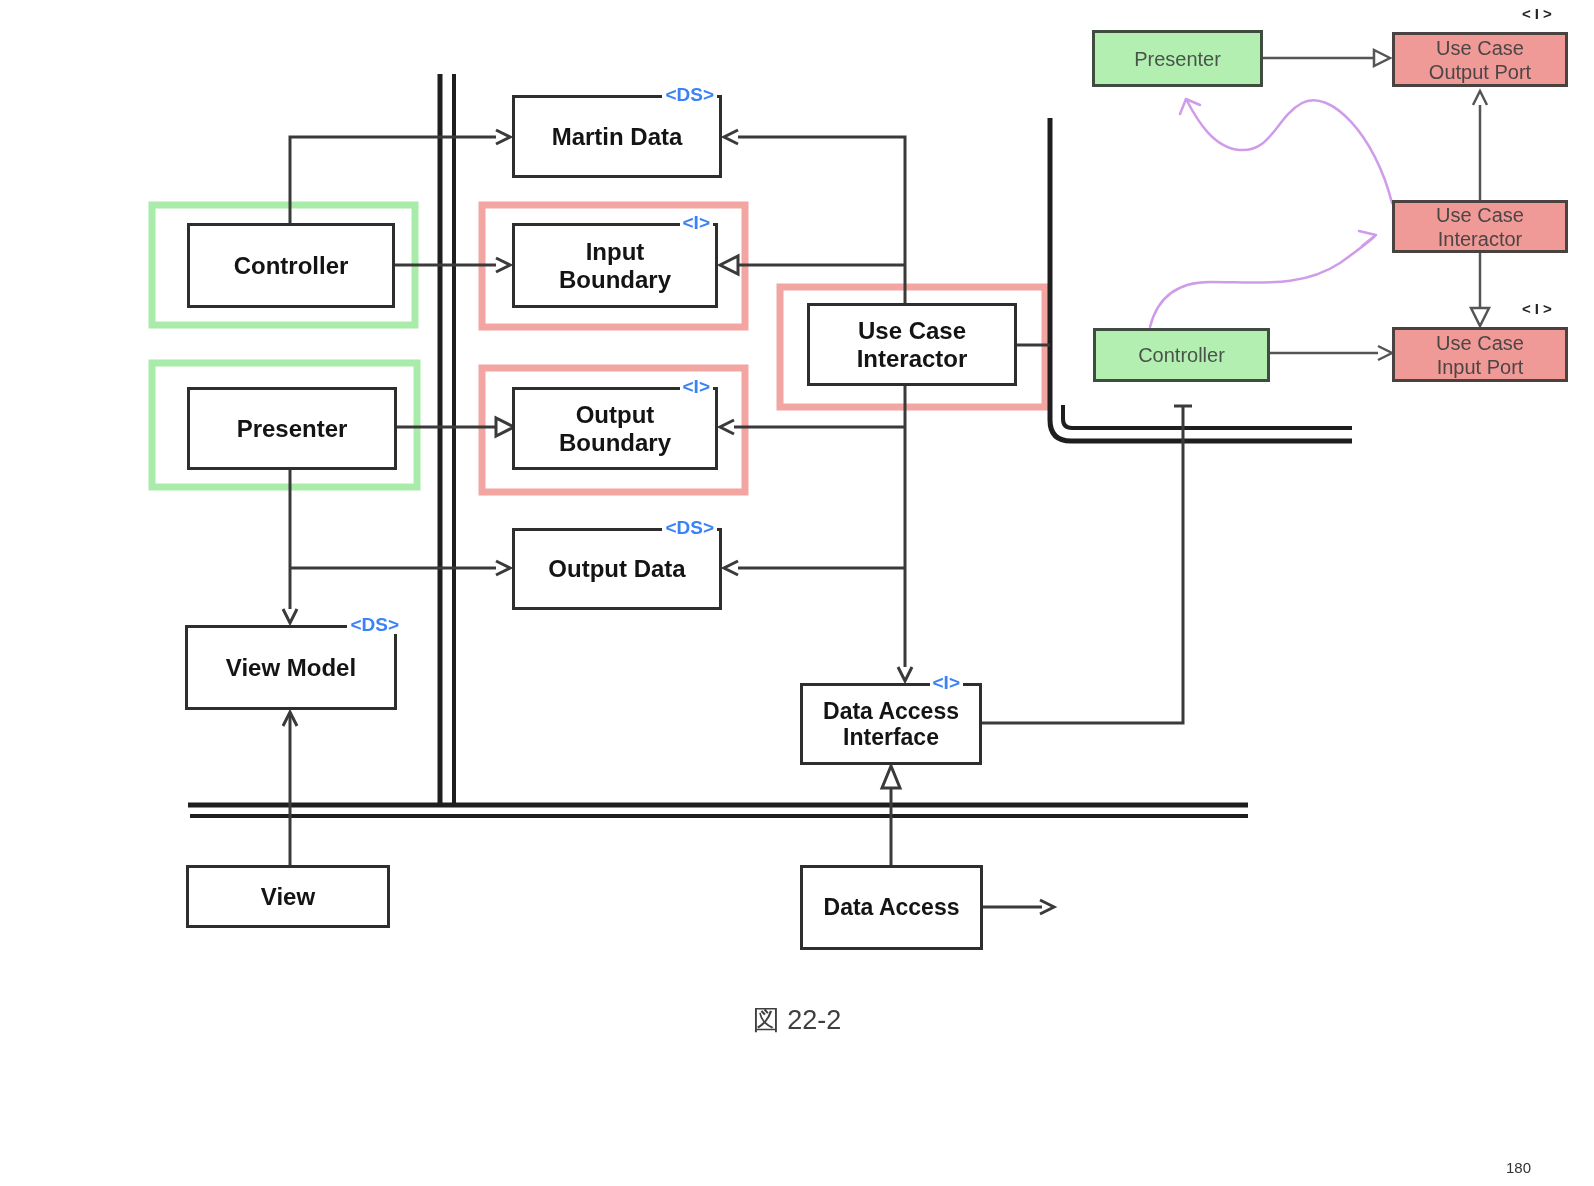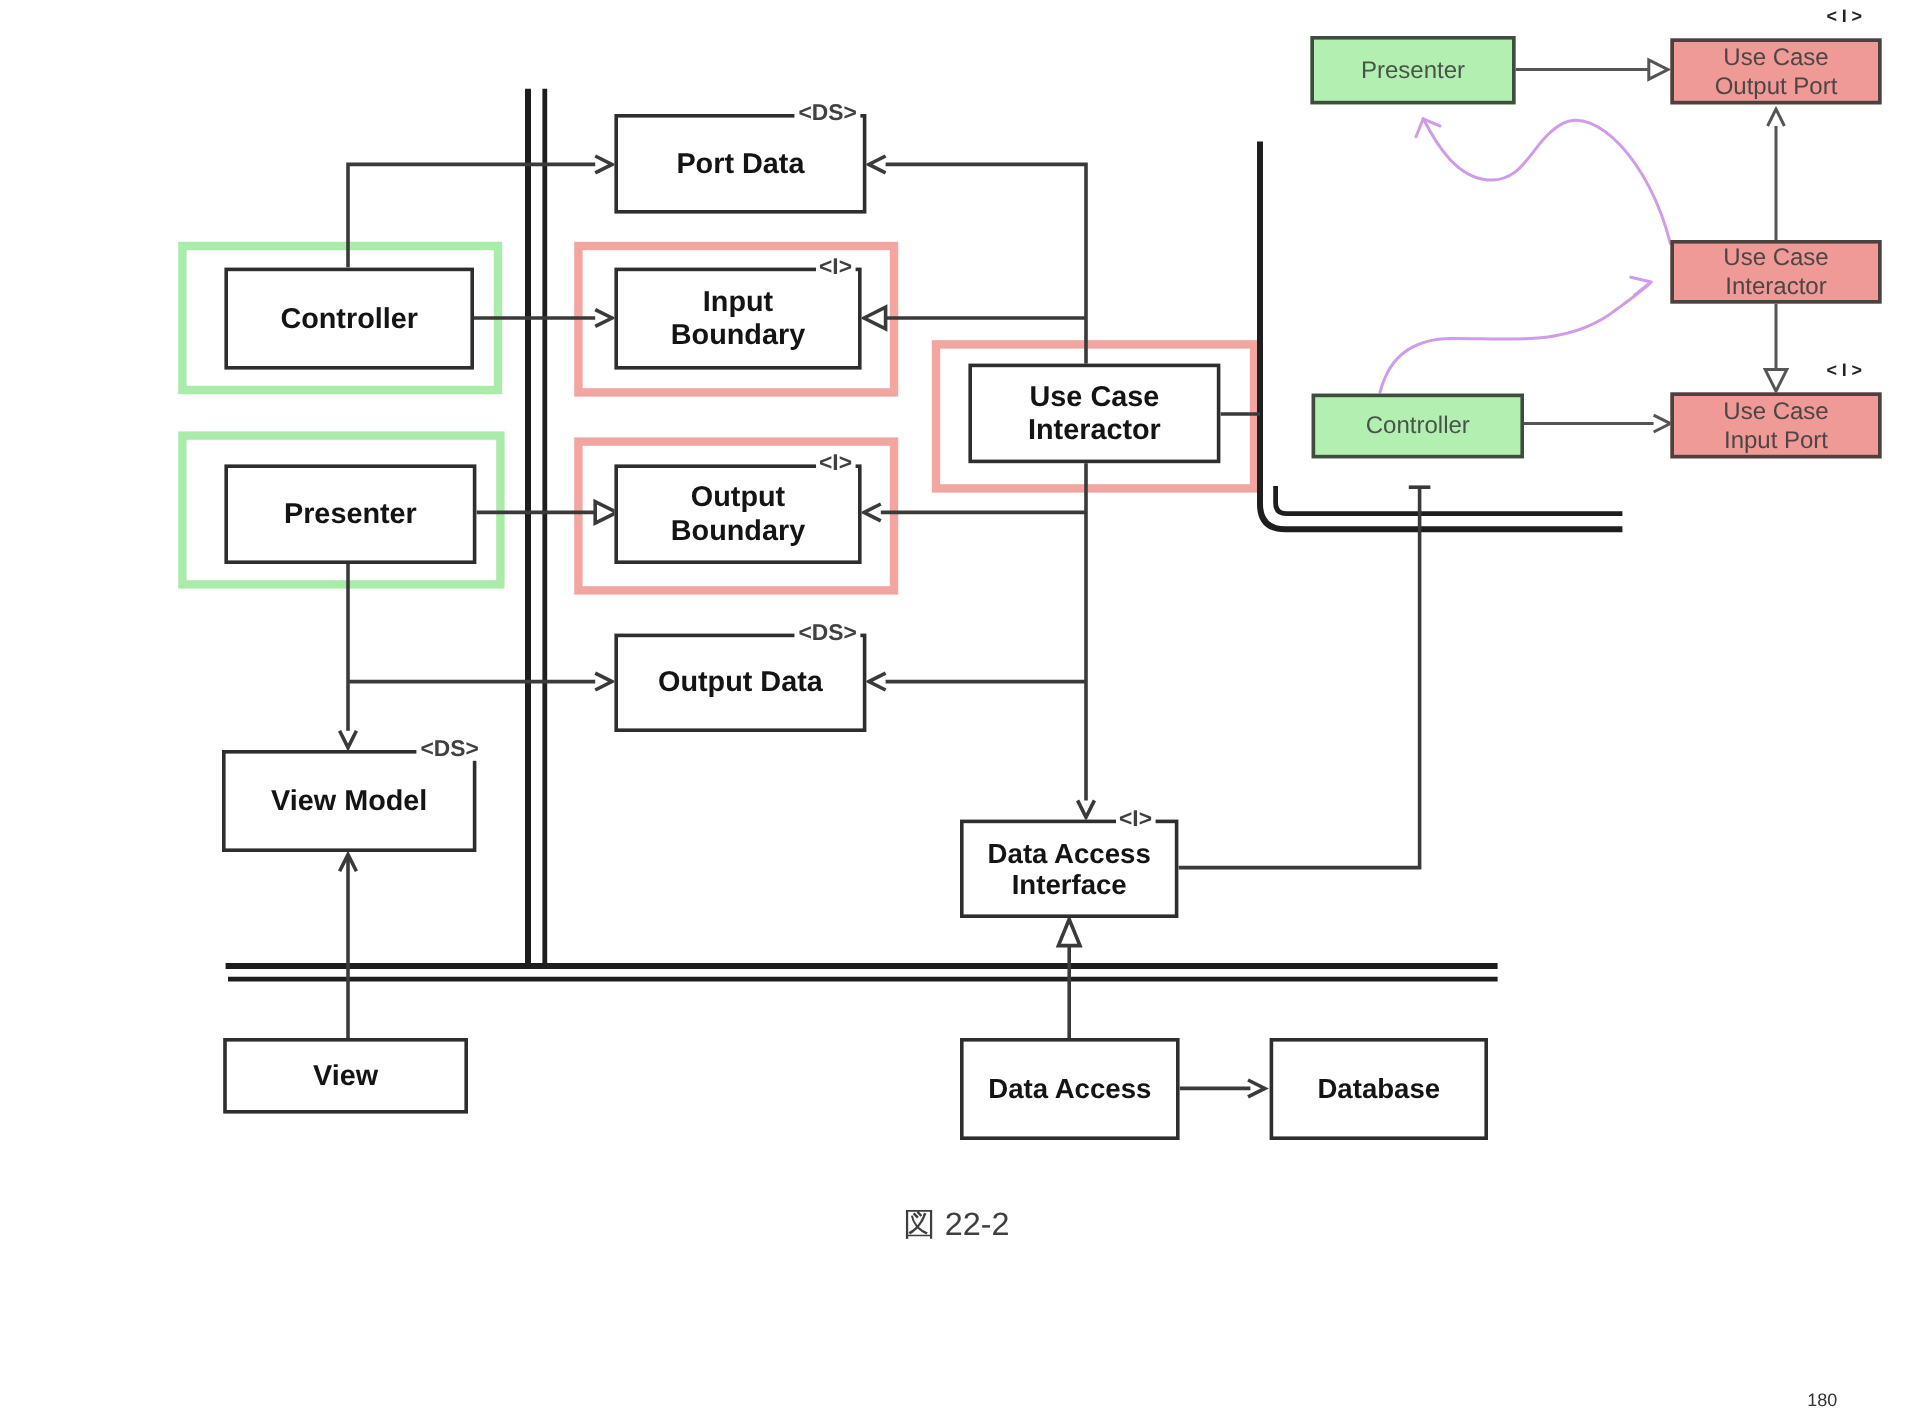--- a/index.html
+++ b/index.html
@@ -9,21 +9,21 @@
   }
   #wires{position:absolute;left:0;top:0;z-index:1;}
   .box{
     position:absolute;z-index:2;box-sizing:border-box;background:#ffffff;
     border:3px solid #2e2e2e;display:flex;align-items:center;justify-content:center;
     font-weight:bold;font-size:24px;line-height:1.14;color:#141414;
     text-align:center;white-space:pre-line;
   }
   .stereo{
     position:absolute;top:-13px;right:2px;z-index:3;background:#ffffff;
-    padding:0 3px;font-weight:bold;font-size:19px;line-height:1;color:#404040;
+    padding:0 3px;font-weight:bold;font-size:19px;line-height:1;color:#3b82f6;
     white-space:nowrap;
   }
   .stereo.shift{right:-8px;}
   .stereo.in{right:16px;}
   .ibox{
     position:absolute;z-index:2;box-sizing:border-box;
     border:3px solid #4a4141;display:flex;align-items:center;justify-content:center;
     font-size:20px;line-height:1.2;color:#4d4545;text-align:center;white-space:pre-line;
   }
   .ibox.green{background:#b4efb2;border-color:#3f4c3f;color:#48544a;}
@@ -124,21 +124,21 @@
 
     <g stroke="#cf9ce9" stroke-width="2.5" fill="none" stroke-linecap="round">
       <path d="M1392,203 C1375,135 1330,88 1302,103 C1276,117 1272,152 1240,150 C1214,148 1198,122 1186,99"></path>
       <path d="M1186,99 L1180,114 M1186,99 L1200,105"></path>
       <path d="M1150,327 C1157,299 1176,282 1210,282 C1260,282 1302,288 1340,263 C1354,253 1366,244 1374,237"></path>
       <path d="M1376,235 L1359,231 M1376,235 L1362,246"></path>
     </g>
   </svg>
 
   <div class="box" style="left:512px;top:95px;width:210px;height:83px;">
-    <span>Port Data</span>
+    <span>Martin Data</span>
     <span class="stereo">&lt;DS&gt;</span>
   </div>
 
   <div class="box" style="left:187px;top:223px;width:208px;height:85px;">
     <span>Controller</span>
   </div>
 
   <div class="box" style="left:512px;top:223px;width:206px;height:85px;">
     <span>Input
 Boundary</span>
@@ -177,23 +177,20 @@
   <div class="box" style="left:800px;top:683px;width:182px;height:82px;font-size:23px;">
     <span>Data Access
 Interface</span>
     <span class="stereo in">&lt;I&gt;</span>
   </div>
 
   <div class="box" style="left:800px;top:865px;width:183px;height:85px;font-size:23px;">
     <span>Data Access</span>
   </div>
 
-  <div class="box" style="left:1058px;top:865px;width:182px;height:85px;font-size:23px;">
-    <span>Database</span>
-  </div>
 
   <div class="ibox green" style="left:1092px;top:30px;width:171px;height:57px;">
     <span>Presenter</span>
   </div>
 
   <div class="ibox red" style="left:1392px;top:32px;width:176px;height:55px;">
     <span>Use Case
 Output Port</span>
   </div>
   <span class="iport-stereo" style="left:1522px;top:6px;">&lt;I&gt;</span>

